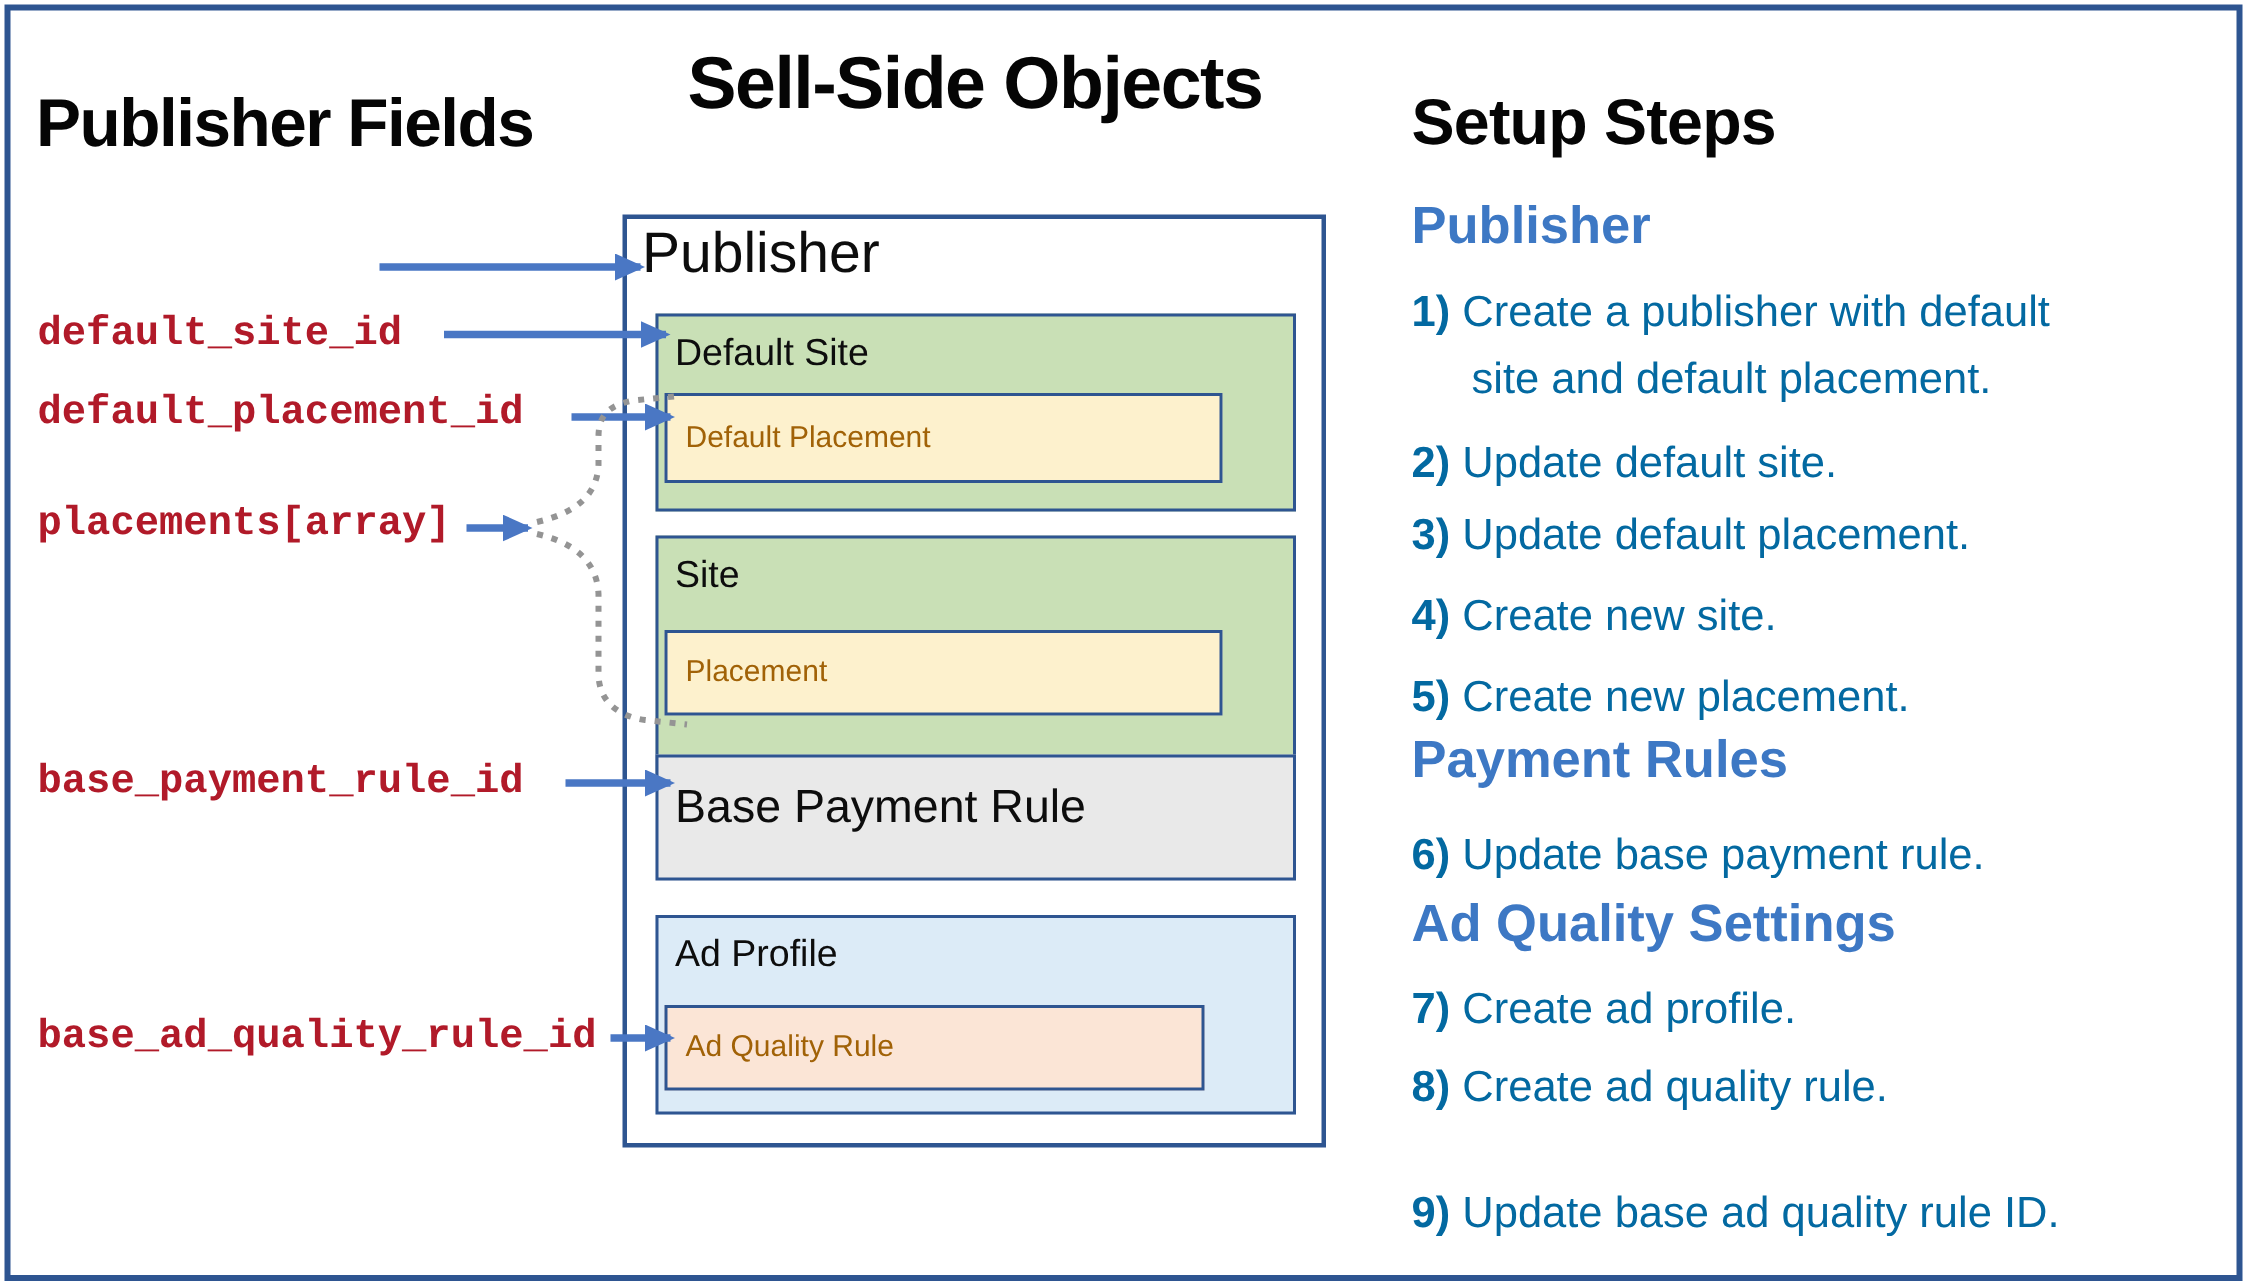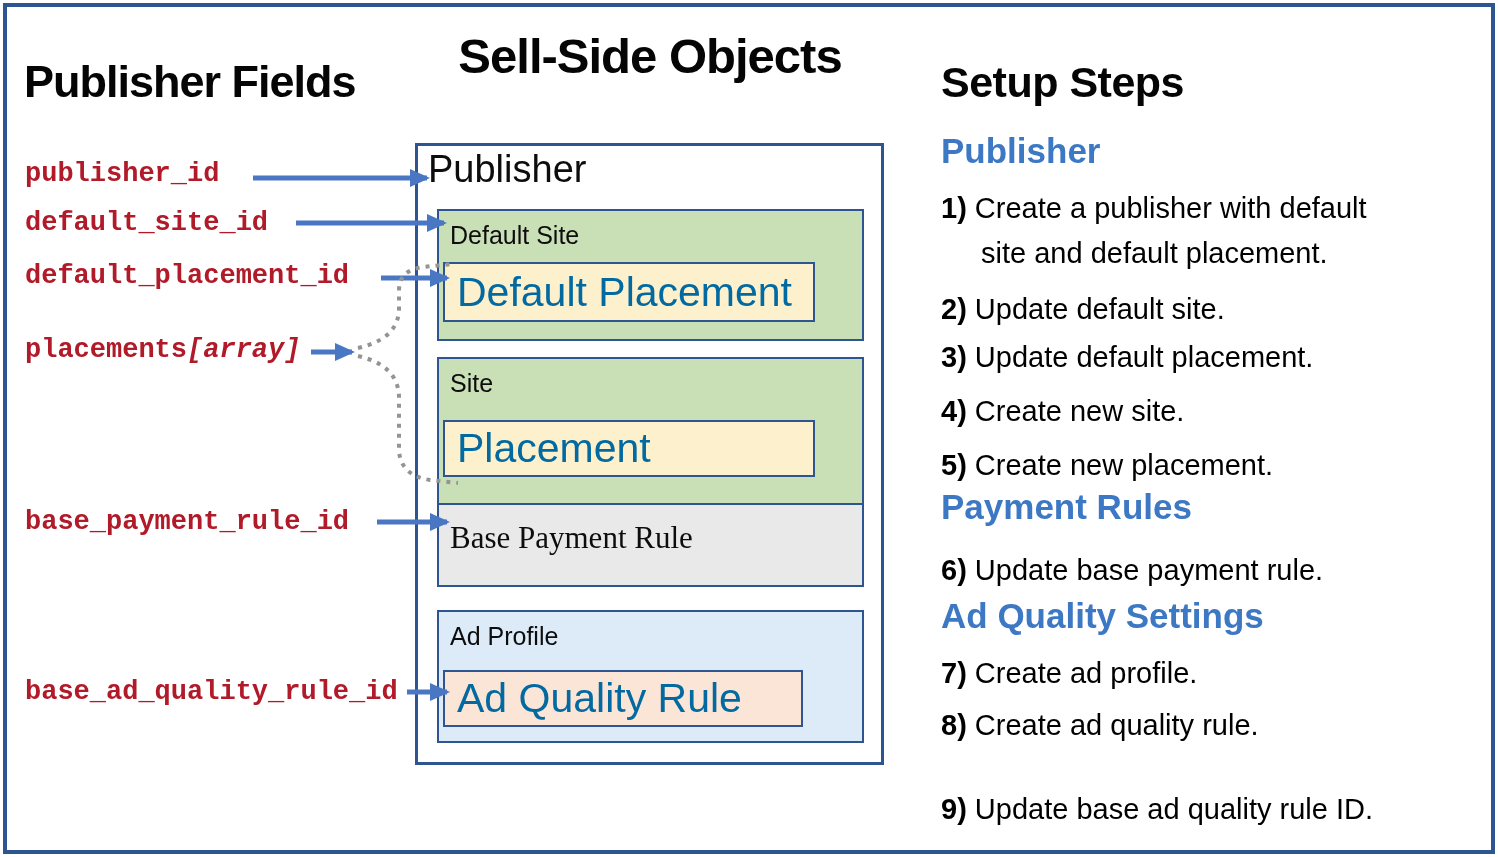--- a/index.html
+++ b/index.html
@@ -12,63 +12,60 @@
   
   .title-left  { position:absolute; left:24px;  top:56px; margin:0; font-size:45px; font-weight:bold; color:#050505; letter-spacing:-1px; }
   .title-center{ position:absolute; left:400px; top:28px; width:500px; margin:0; text-align:center; font-size:49px; font-weight:bold; color:#050505; letter-spacing:-1px; }
   .title-right { position:absolute; left:941px; top:58px; margin:0; font-size:43px; font-weight:bold; color:#050505; letter-spacing:-0.5px; }
 
   
   .field {
     position:absolute; left:25px; font-family:"Liberation Mono", monospace;
     font-weight:bold; font-size:27px; line-height:32px; color:#b11a29; white-space:nowrap;
   }
-  .field .sfx { font-style:italic; }
+  .field .sfx { }
 
   
   .box { position:absolute; box-sizing:border-box; border:2px solid #2e5591; }
   .pub-box { left:415px; top:143px; width:469px; height:622px; border-width:3px; background:#ffffff; }
   .pub-label { position:absolute; left:10px; top:2px; font-size:38px; color:#0d0d0d; }
   .band-label { position:absolute; left:11px; top:10px; font-size:25px; color:#0d0d0d; white-space:nowrap; }
-  .inner-box { display:flex; align-items:center; padding-left:12px; font-size:41px; color:#0369a1; white-space:nowrap; }
+  .inner-box { display:flex; align-items:center; padding-left:12px; font-size:20px; color:#a16207; white-space:nowrap; }
 
   .default-site-box { left:19px; top:63px;  width:427px; height:132px; background:#c9e0b6; }
   .site-box         { left:19px; top:211px; width:427px; height:159px; background:#c9e0b6; }
   .payment-box      { left:19px; top:357px; width:427px; height:84px;  background:#e9e9e9; }
   .ad-profile-box   { left:19px; top:464px; width:427px; height:133px; background:#dcebf7; }
 
   .default-placement-box { left:4px; top:51px; width:372px; height:60px; background:#fdf1cd; }
   .placement-box         { left:4px; top:61px; width:372px; height:57px; background:#fdf1cd; }
   .ad-quality-box        { left:4px; top:58px; width:360px; height:57px; background:#fbe5d6; }
 
-  .payment-label { position:absolute; left:11px; top:15px; font-size:31px; white-space:nowrap;font-family:Liberation Serif, serif; }
+  .payment-label { position:absolute; left:11px; top:15px; font-size:31px; white-space:nowrap; }
 
   
   .group-title { position:absolute; left:941px; margin:0; font-size:35px; font-weight:bold; color:#3d78c4; white-space:nowrap; }
   .step {
     position:absolute; left:941px; width:478px; font-size:29px; line-height:45px;
-    color:#000000; padding-left:40px; text-indent:-40px; box-sizing:border-box;
+    color:#0369a1; padding-left:40px; text-indent:-40px; box-sizing:border-box;
   }
   .step .num { font-weight:bold; }
 
   .overlay { position:absolute; left:0; top:0; pointer-events:none; }
 </style>
 </head>
 <body>
 
 <div class="canvas">
   <div class="frame"></div>
 
   <h1 class="title-left">Publisher Fields</h1>
   <h1 class="title-center">Sell-Side Objects</h1>
   <h1 class="title-right">Setup Steps</h1>
 
-  <div class="field" style="top:158px">
-    <span>publisher_id</span>
-  </div>
   <div class="field" style="top:207px">
     <span>default_site_id</span>
   </div>
   <div class="field" style="top:260px">
     <span>default_placement_id</span>
   </div>
   <div class="field" style="top:334px">
     <span>placements</span><span class="sfx">[array]</span>
   </div>
   <div class="field" style="top:506px">

